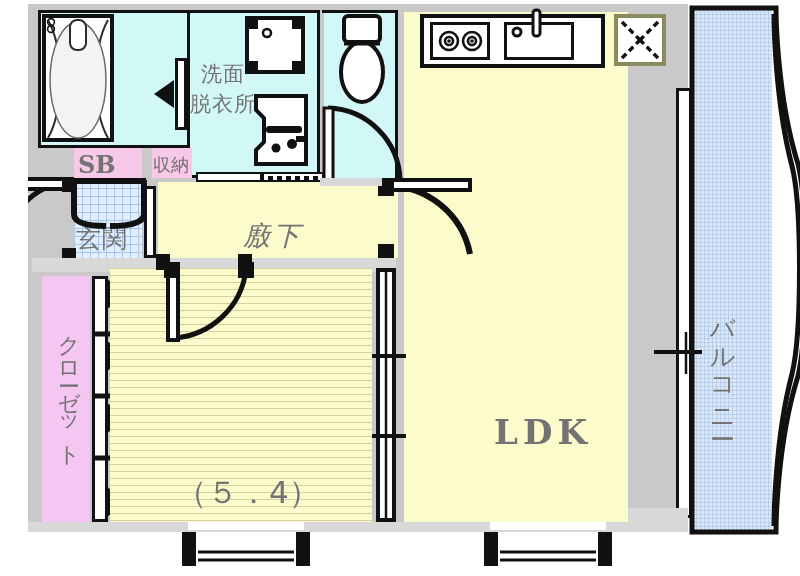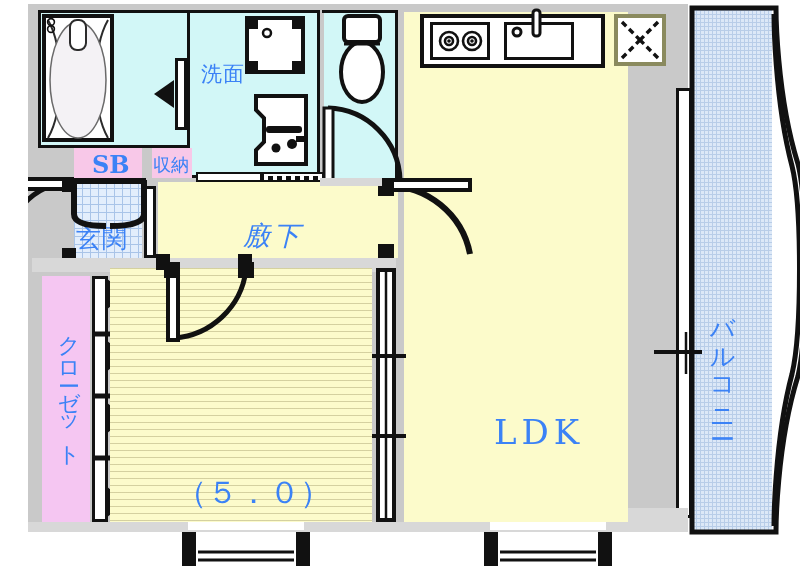--- a/index.html
+++ b/index.html
@@ -41,21 +41,21 @@
     background-image:repeating-linear-gradient(to bottom,
         rgba(120,110,60,.30) 0px, rgba(120,110,60,.30) 1px,
         transparent 1px, transparent 7px);
   }
 
   .blk{background:#111111;}
   .ol{border:3px solid #111111;}
   .ol2{border:2px solid #111111;}
 
   
-  .lbl{position:absolute;color:#3b82f6;white-space:nowrap;
+  .lbl{position:absolute;color:#737373;white-space:nowrap;
        font-family:"DejaVu Sans","Liberation Sans",sans-serif;}
   .lbl-v{writing-mode:vertical-rl;text-orientation:upright;white-space:nowrap;}
   .serif{font-family:"DejaVu Serif","Liberation Serif",serif;}
 
   svg{position:absolute;overflow:visible;pointer-events:none;}
 </style>
 </head>
 <body>
 
 <div id="plan">
@@ -97,20 +97,21 @@
 
   <svg style="left:252px;top:92px;" width="58" height="76">
     <path d="M4 4 L54 4 L54 72 L4 72 L4 58 L12 50 L12 26 L4 18 Z" fill="#ffffff" stroke="#111" stroke-width="4"></path>
     <rect x="14" y="34" width="36" height="7" rx="3" fill="#111"></rect>
     <circle cx="40" cy="52" r="5" fill="#111"></circle>
     <circle cx="24" cy="56" r="4.5" fill="#111"></circle>
     <rect x="44" y="44" width="12" height="6" fill="#111"></rect>
   </svg>
 
   <div class="lbl" style="left:201px;top:60px;font-size:21px;letter-spacing:1px;">洗面</div>
+  <div class="lbl" style="left:190px;top:90px;font-size:21px;letter-spacing:1px;">脱衣所</div>
 
   <div class="b" style="left:188px;top:10px;width:132px;height:168px;border:3px solid #111;border-left-width:0;"></div>
 
   <div class="b f-cyan" style="left:324px;top:12px;width:72px;height:172px;"></div>
   <svg style="left:336px;top:14px;" width="52" height="92">
     <rect x="8" y="2" width="36" height="26" rx="4" fill="#fff" stroke="#111" stroke-width="4"></rect>
     <ellipse cx="26" cy="58" rx="21" ry="30" fill="#fff" stroke="#111" stroke-width="4"></ellipse>
     <line x1="8" y1="30" x2="44" y2="30" stroke="#111" stroke-width="3"></line>
   </svg>
 
@@ -145,24 +146,24 @@
   <div class="b f-white" style="left:614px;top:14px;width:52px;height:52px;border:4px solid #8a8a5e;"></div>
   <svg style="left:614px;top:14px;" width="52" height="52">
     <g stroke="#111" stroke-width="3.4" stroke-dasharray="6 4" fill="none">
       <line x1="8" y1="8" x2="26" y2="26"></line>
       <line x1="44" y1="8" x2="26" y2="26"></line>
       <line x1="8" y1="44" x2="26" y2="26"></line>
       <line x1="44" y1="44" x2="26" y2="26"></line>
     </g>
   </svg>
 
-  <div class="lbl serif" style="left:494px;top:412px;font-size:34px;letter-spacing:5px;">LDK</div>
+  <div class="lbl serif" style="left:494px;top:412px;font-size:34px;letter-spacing:5px;font-weight:bold;">LDK</div>
 
   <div class="b f-pink" style="left:74px;top:148px;width:68px;height:30px;"></div>
-  <div class="lbl serif" style="left:92px;top:150px;font-size:24px;font-weight:700;">SB</div>
+  <div class="lbl serif" style="left:78px;top:150px;font-size:24px;font-weight:700;">SB</div>
 
   <div class="b f-pink" style="left:152px;top:148px;width:40px;height:30px;"></div>
   <div class="lbl" style="left:153px;top:153px;font-size:18px;">収納</div>
 
   <div class="b f-tile" style="left:74px;top:180px;width:68px;height:78px;"></div>
   <div class="lbl" style="left:76px;top:222px;font-size:25px;letter-spacing:1px;">玄関</div>
 
   <svg style="left:70px;top:178px;" width="78" height="52">
     <path d="M4 2 L4 36 C 4 44, 14 48, 36 48" fill="none" stroke="#111" stroke-width="6"></path>
     <path d="M74 2 L74 36 C 74 44, 62 48, 40 48" fill="none" stroke="#111" stroke-width="6"></path>
@@ -217,21 +218,21 @@
     </g>
     <g fill="#111">
       <path d="M14 2  L34 18 L14 34 Z"></path>
       <path d="M14 64 L34 80 L14 96 Z"></path>
       <path d="M14 126 L34 142 L14 158 Z"></path>
       <path d="M14 210 L34 226 L14 242 Z"></path>
     </g>
   </svg>
 
   <div class="b f-floorlines" style="left:110px;top:268px;width:262px;height:254px;"></div>
-  <div class="lbl" style="left:176px;top:472px;font-size:31px;">（５．０）</div>
+  <div class="lbl" style="left:176px;top:472px;font-size:31px;">（５．4）</div>
 
   <svg style="left:160px;top:262px;" width="92" height="82">
     <path d="M86 8 A 78 78 0 0 1 14 76" fill="none" stroke="#111" stroke-width="5"></path>
     <rect x="8" y="8" width="10" height="70" fill="#fff" stroke="#111" stroke-width="4"></rect>
     <rect x="4" y="0" width="16" height="16" fill="#111"></rect>
     <rect x="78" y="0" width="16" height="16" fill="#111"></rect>
   </svg>
 
   <div class="b" style="left:376px;top:268px;width:20px;height:254px;background:#fff;border:4px solid #111;"></div>
   <svg style="left:376px;top:268px;" width="20" height="254">

